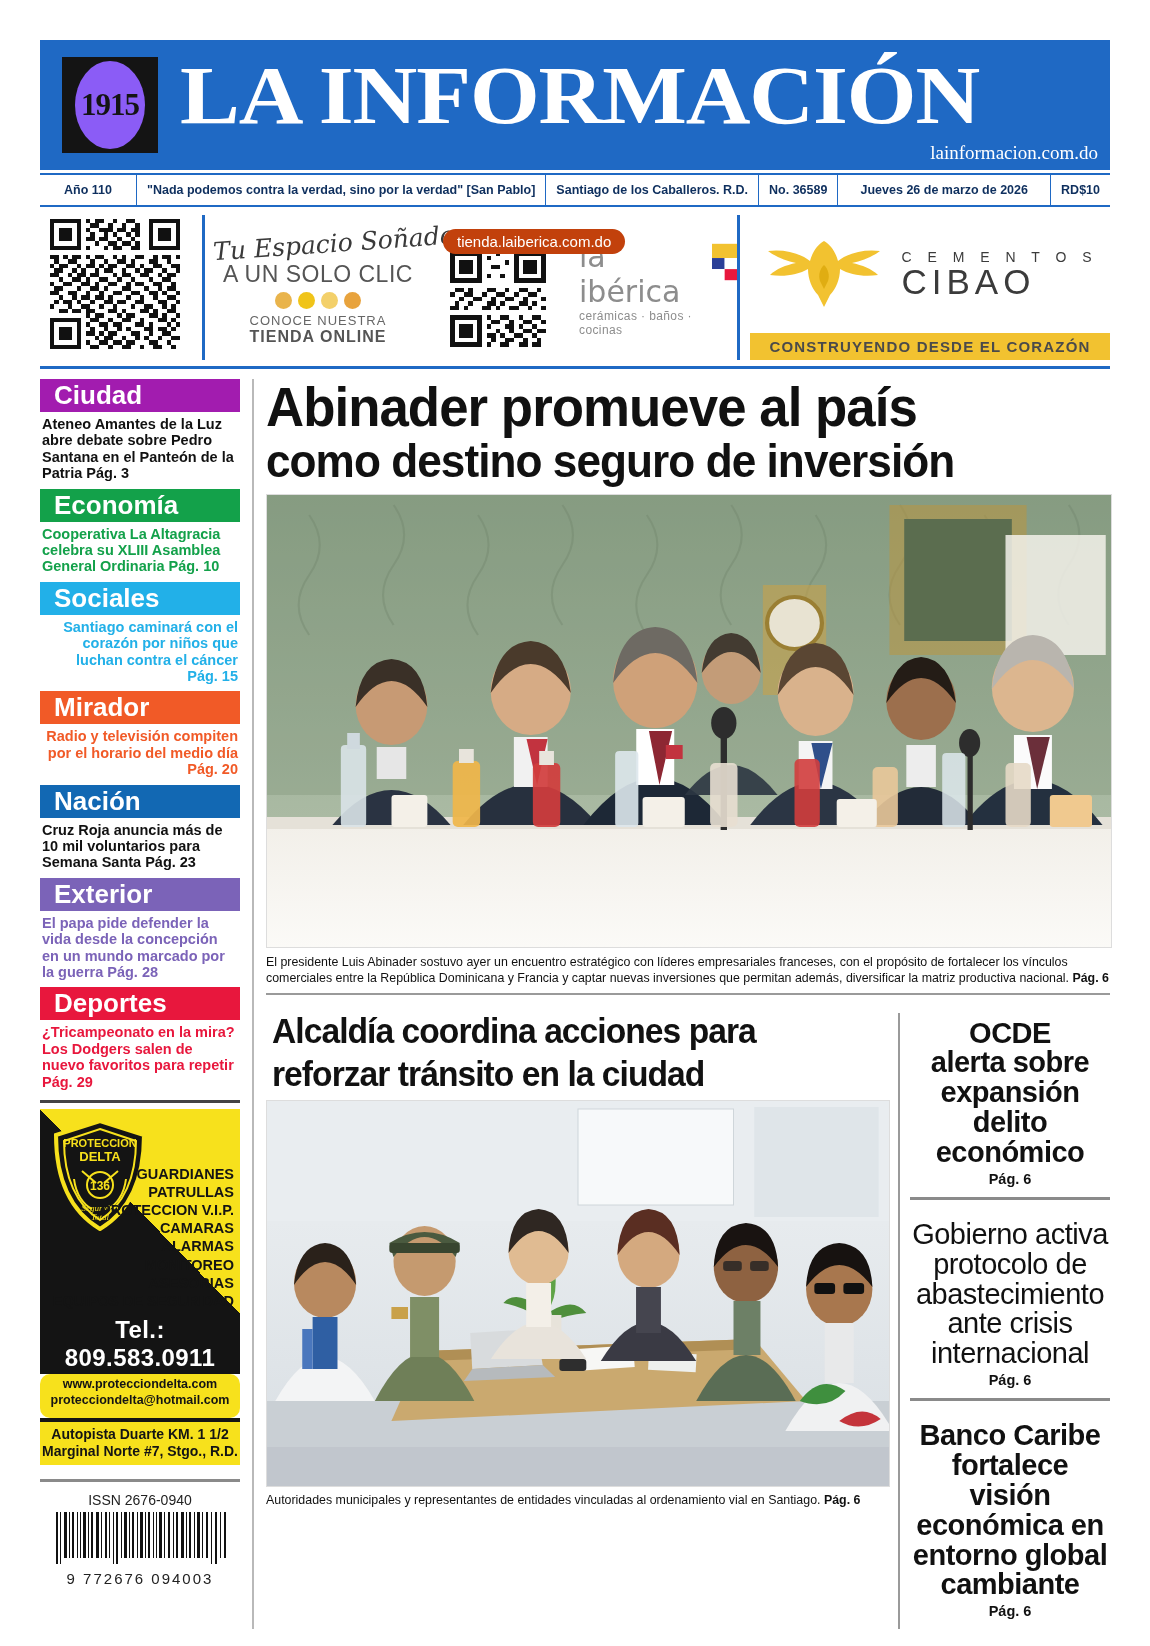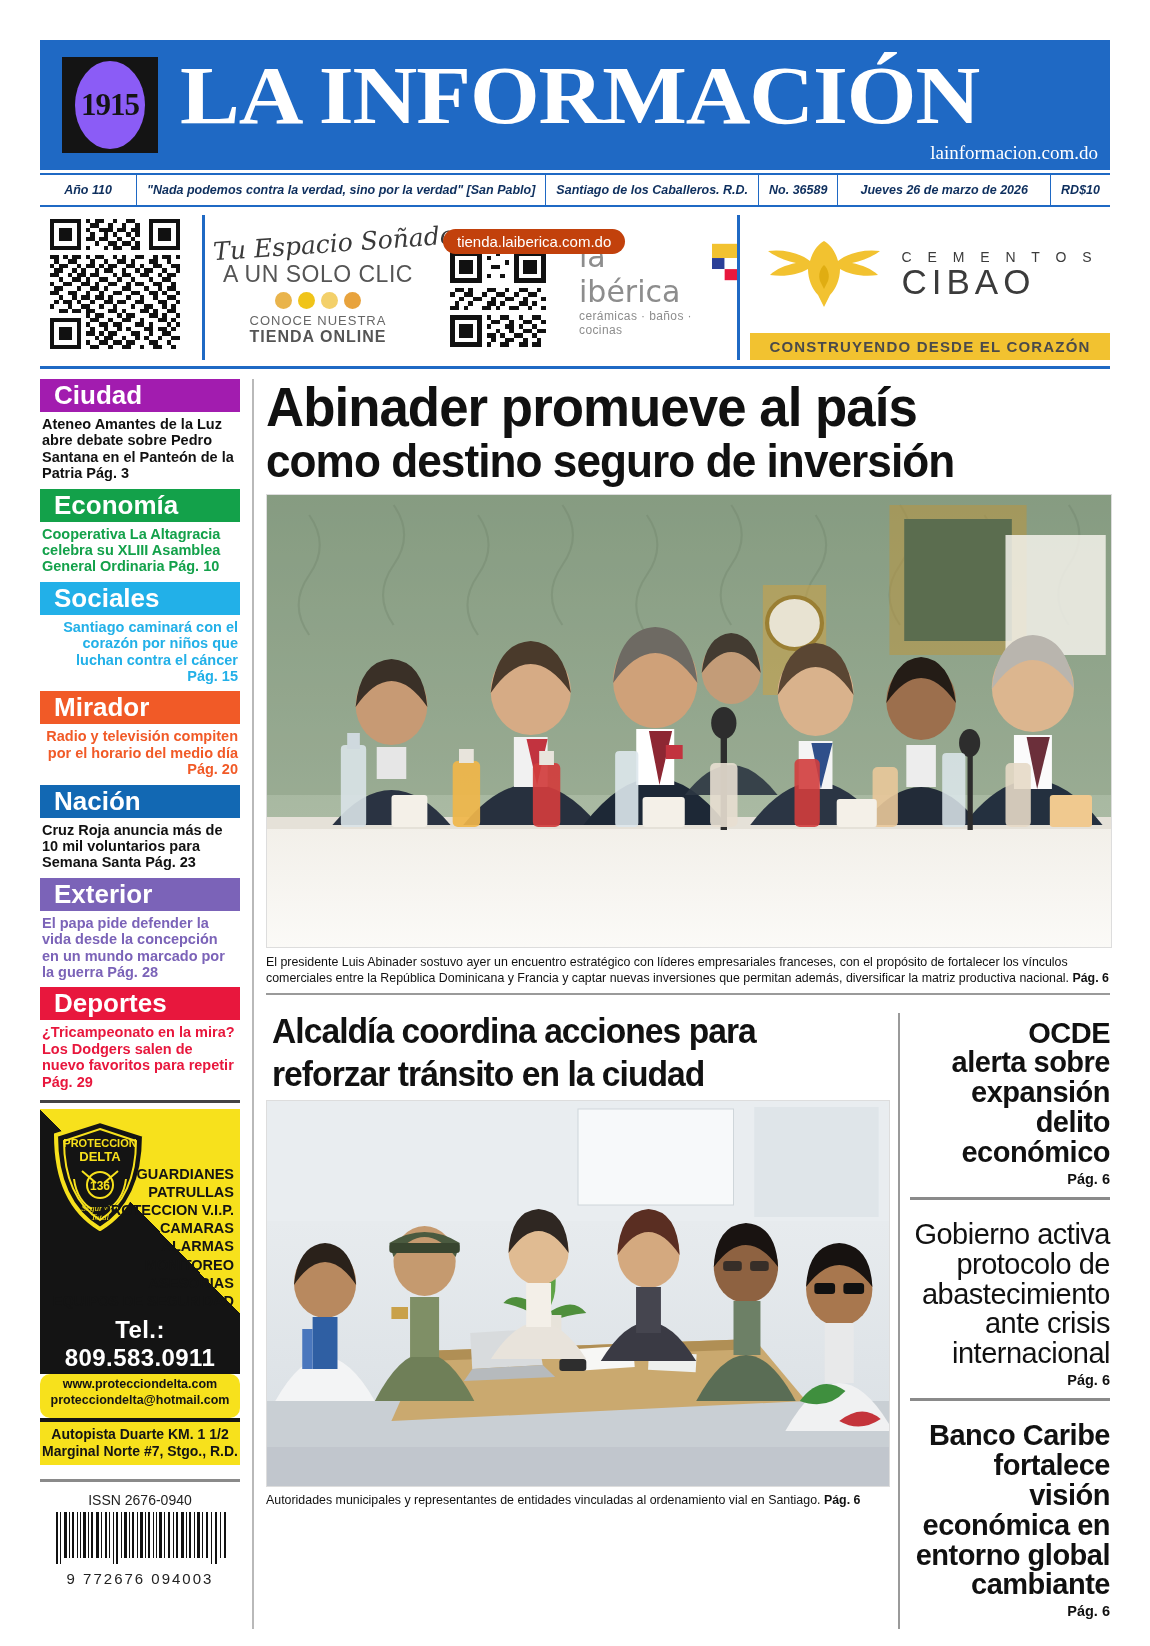--- a/index.html
+++ b/index.html
@@ -43,21 +43,21 @@
   }
 
   
   .infobar{
     display:flex;align-items:stretch;height:30px;margin-top:3px;
     border-top:2px solid #1f69c4;border-bottom:2px solid #1f69c4;
     font-size:12.5px;font-weight:bold;color:#0e2f5e;
   }
   .infobar > div{
     display:flex;align-items:center;justify-content:center;
-    padding:0 10px;border-right:1px solid #1f69c4;white-space:nowrap;font-style:italic;
+    padding:0 10px;border-right:1px solid #1f69c4;white-space:nowrap;
   }
   .infobar > div:last-child{border-right:none;}
   .ib-anio{width:76px;}
   .ib-quote{flex:0 0 auto;font-style:normal;}
   .ib-city{flex:0 0 auto;}
   .ib-num{flex:0 0 auto;}
   .ib-date{flex:1;}
   .ib-price{flex:0 0 auto;}
 
   
@@ -174,21 +174,21 @@
 
   
   .lower{display:flex;margin-top:18px;}
   .lower-left{flex:1;padding-right:10px;border-right:2px solid #9a9a9a;}
   .sub-h1{
     font-weight:bold;font-size:35px;line-height:1.02;letter-spacing:-1px;
     transform:scaleX(.96);transform-origin:left top;margin:0 0 8px 6px;
   }
   .sub-photo{width:100%;height:385px;position:relative;overflow:hidden;border:1px solid #ddd;}
   .sub-cap{font-size:12.4px;margin-top:6px;}
-  .lower-right{width:200px;flex:0 0 auto;padding-left:10px;text-align:right;}
+  .lower-right{width:200px;flex:0 0 auto;padding-left:10px;text-align:center;}
   .brief{padding:6px 0 10px;}
   .brief + .brief{border-top:3px solid #8a8a8a;padding-top:20px;}
   .brief-bold{font-weight:bold;font-size:29px;line-height:1.03;letter-spacing:-.5px;}
   .brief-light{font-weight:normal;font-size:29px;line-height:1.03;letter-spacing:-.5px;}
   .brief-pag{font-size:14.5px;font-weight:bold;margin-top:3px;}
 </style>
 </head>
 <body>
 
 <div class="page">

